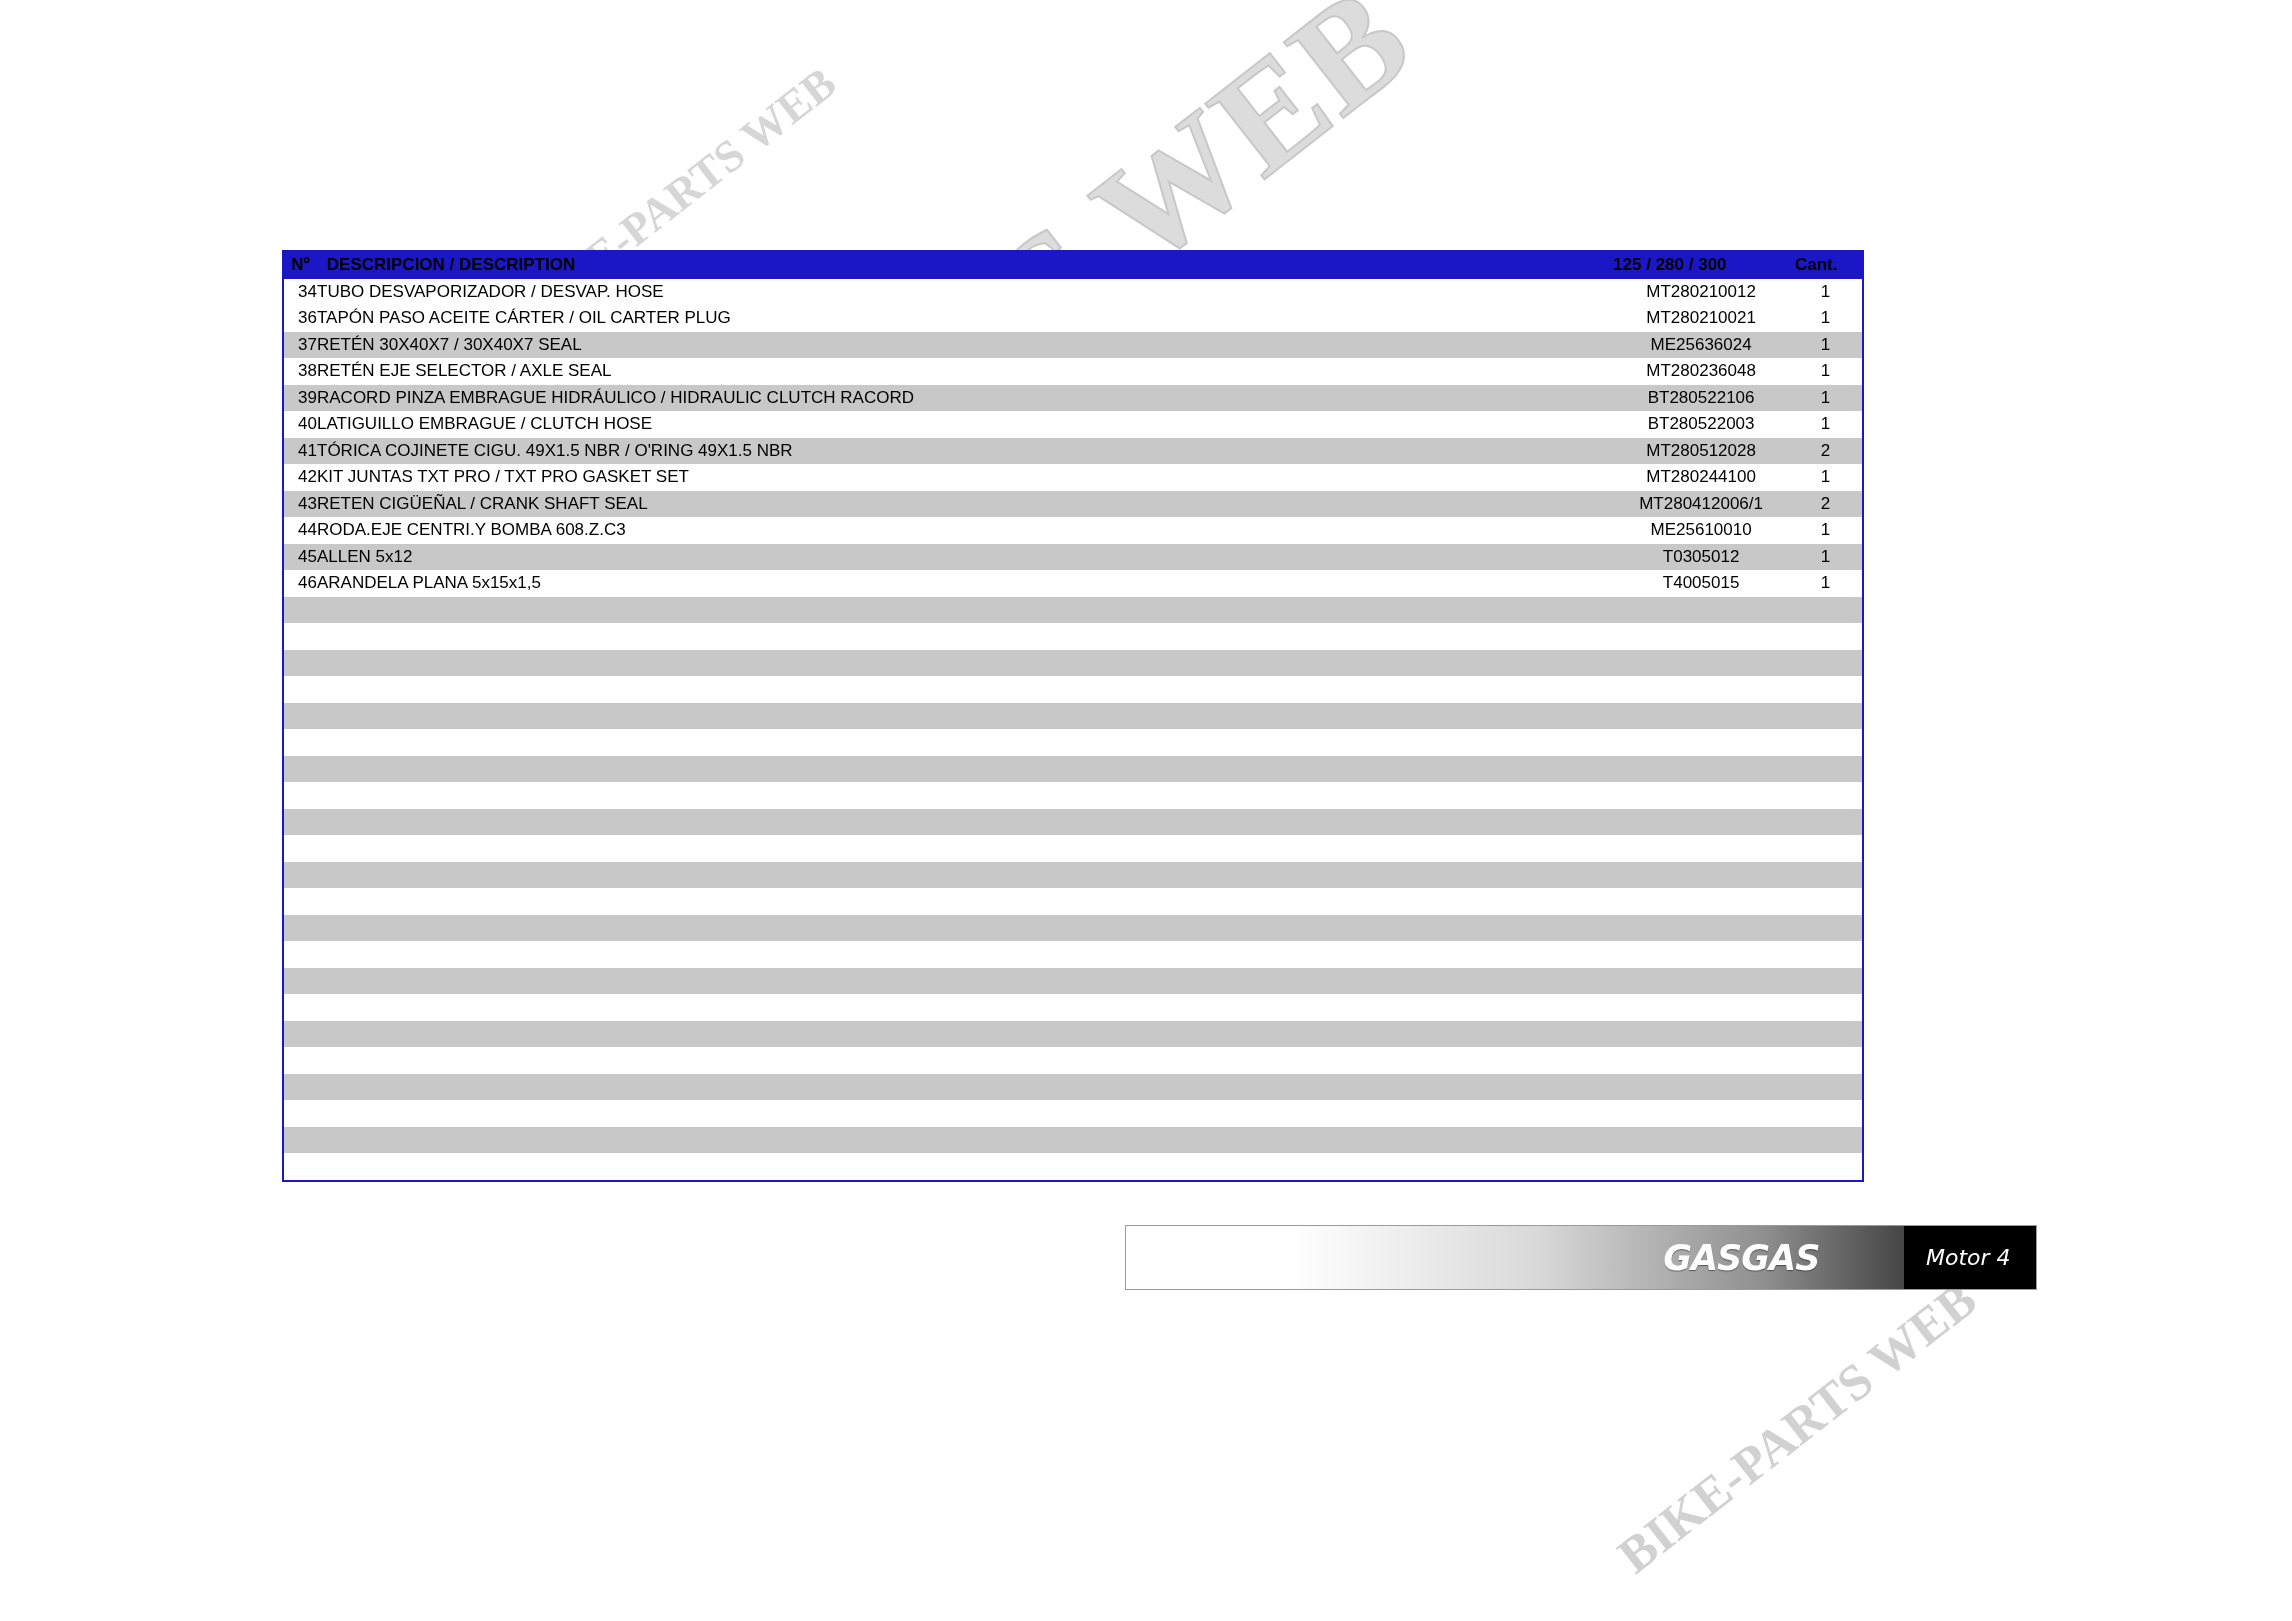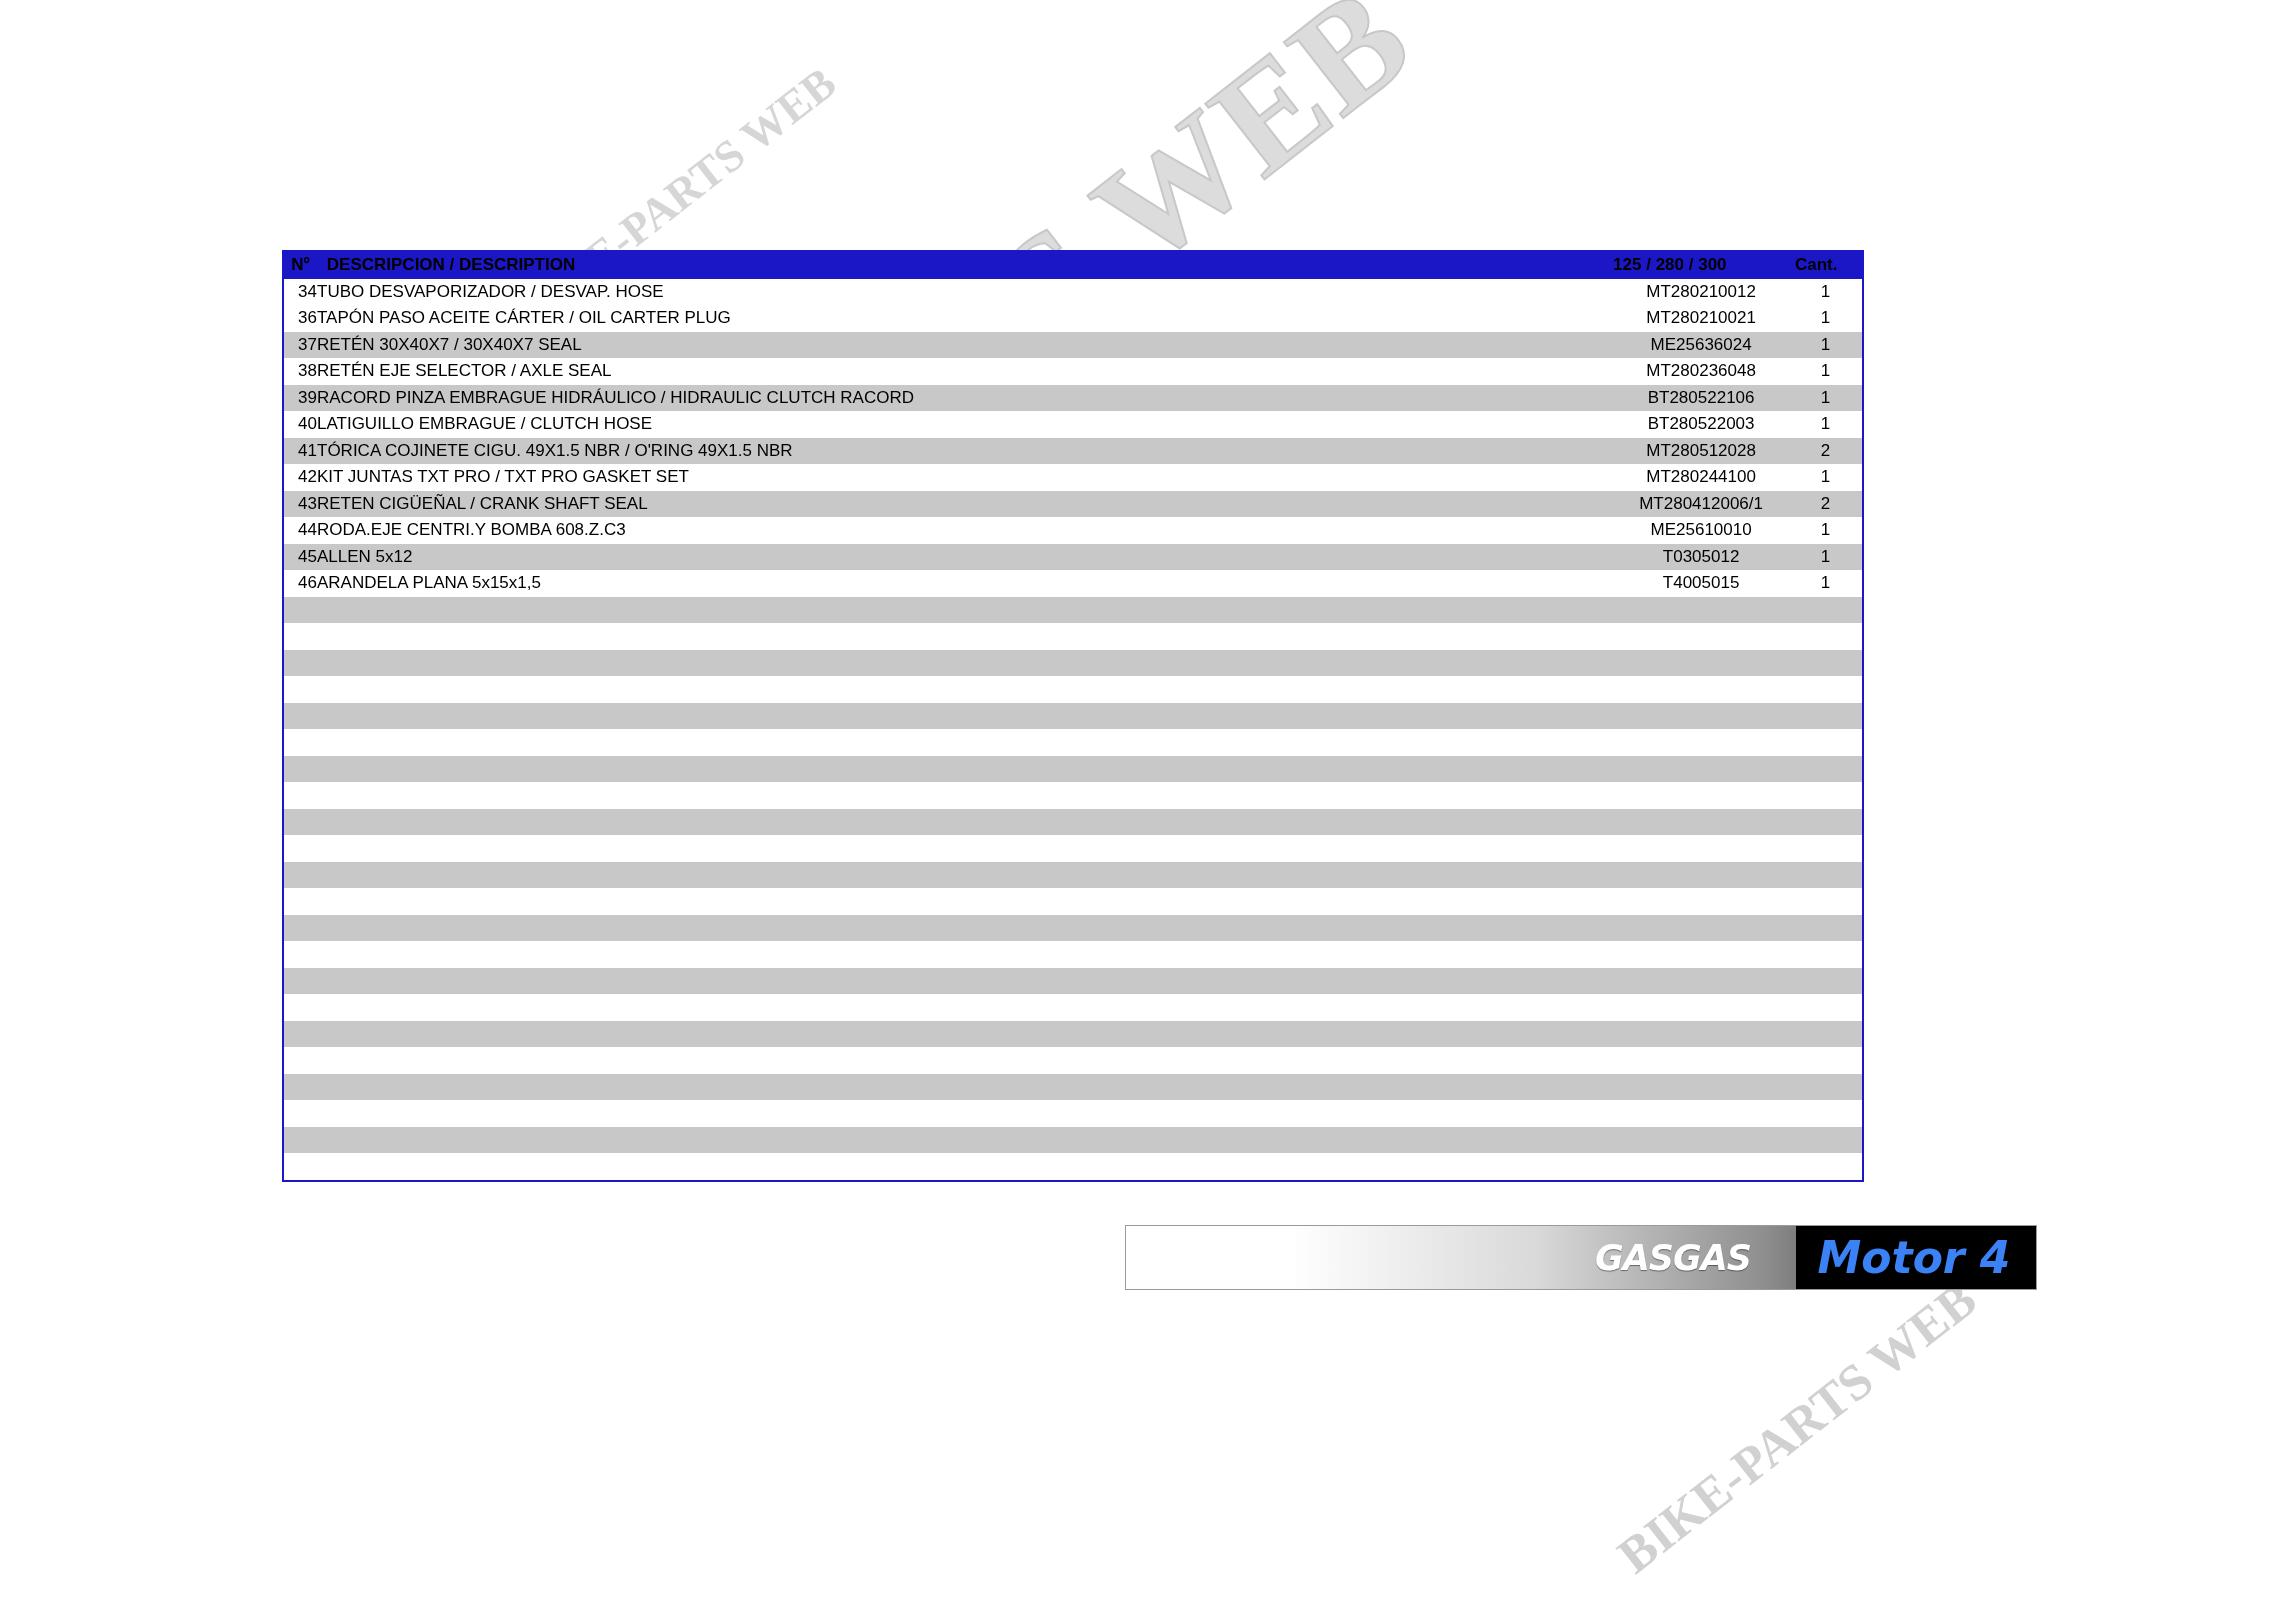--- a/index.html
+++ b/index.html
@@ -130,38 +130,39 @@
     top: 1225px;
     width: 912px;
     height: 65px;
     border: 1px solid #9a9a9a;
     box-sizing: border-box;
     background: linear-gradient(to right, #ffffff 0%, #ffffff 18%, #d9d9d9 45%, #8f8f8f 70%, #3a3a3a 88%, #000000 100%);
     display: flex;
     align-items: center;
     justify-content: flex-end;
     z-index: 6;
+    gap: 40px;
   }
   .brand-text {
     color: #ffffff;
     font-family: "DejaVu Sans", sans-serif;
     font-weight: bold;
     font-style: italic;
     font-size: 35px;
     letter-spacing: -1px;
     margin-right: 45px;
     text-shadow: 0 1px 1px rgba(0,0,0,0.45);
   }
   .model-box {
     background: #000000;
-    color: #3b82f6;
+    color: #ffffff;
     font-family: "DejaVu Sans", sans-serif;
-    font-weight: bold;
+    font-weight: normal;
     font-style: italic;
-    font-size: 44px;
+    font-size: 22px;
     height: 100%;
     display: flex;
     align-items: center;
     padding: 0 25.5px 0 21.6px;
     box-sizing: border-box;
   }
 </style>
 </head>
 <body>
 

